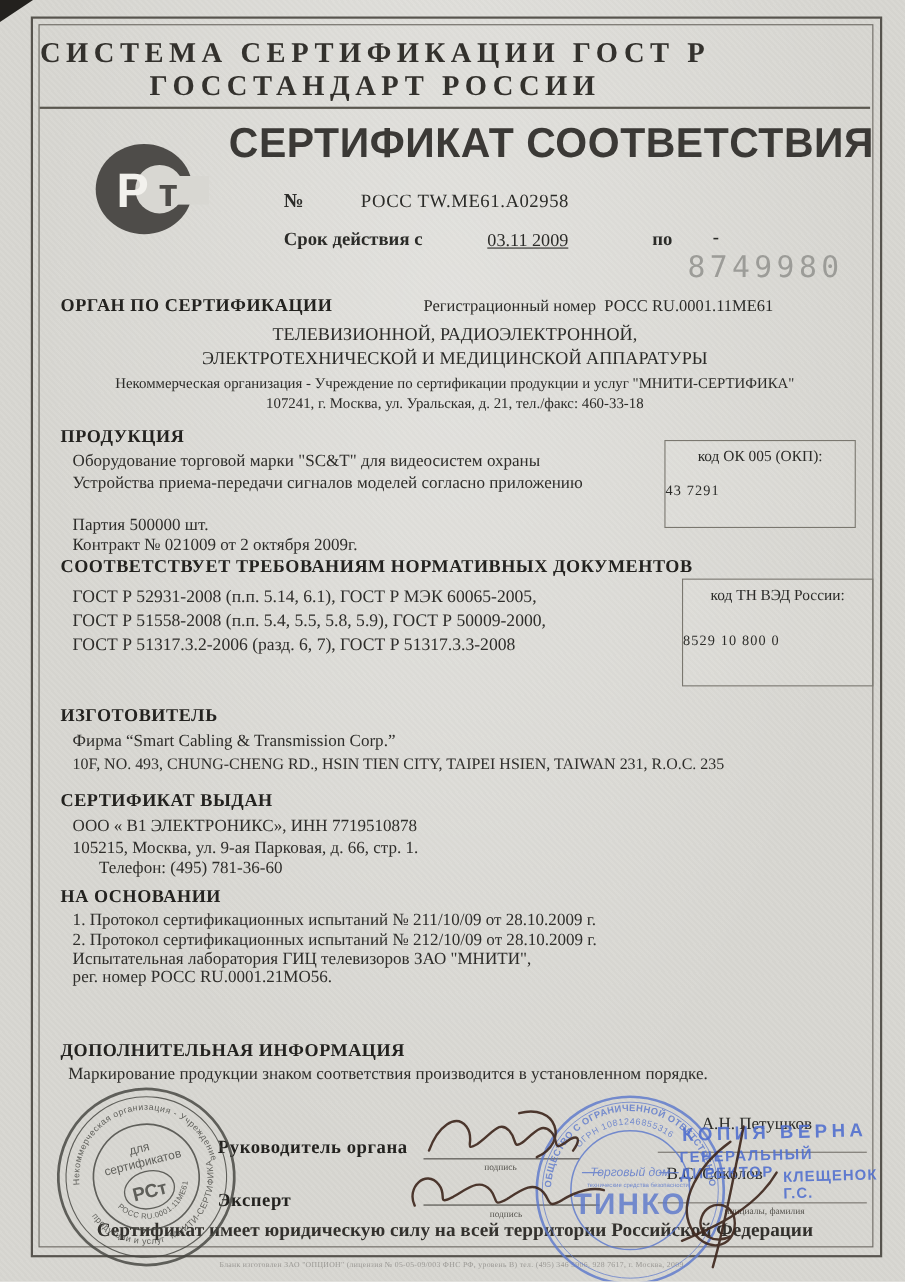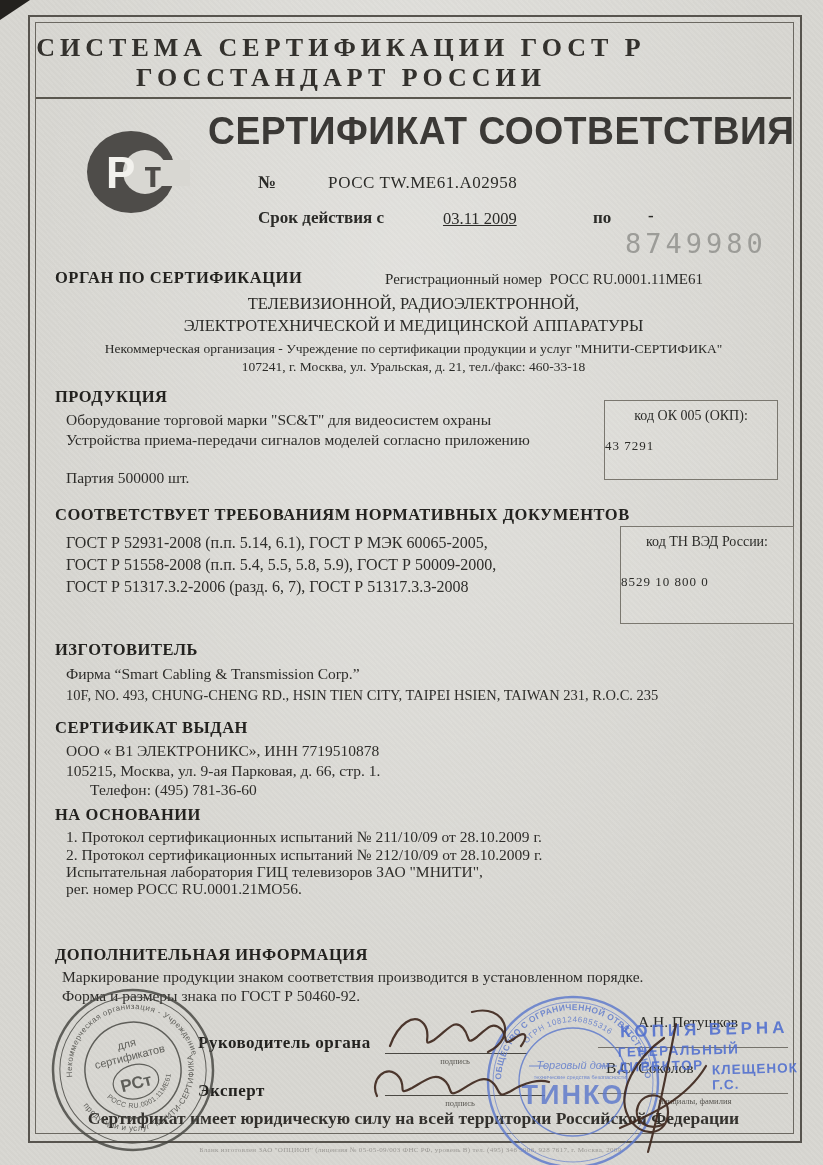--- a/index.html
+++ b/index.html
@@ -73,20 +73,21 @@
   </div>
   <div class="abs" style="left:36px;top:294px;width:755px;text-align:center;font-size:16.5px;">ТЕЛЕВИЗИОННОЙ, РАДИОЭЛЕКТРОННОЙ,</div>
   <div class="abs" style="left:36px;top:316px;width:755px;text-align:center;font-size:16.5px;">ЭЛЕКТРОТЕХНИЧЕСКОЙ И МЕДИЦИНСКОЙ АППАРАТУРЫ</div>
   <div class="abs small" style="left:36px;top:341px;width:755px;text-align:center;">Некоммерческая организация - Учреждение по сертификации продукции и услуг "МНИТИ-СЕРТИФИКА"</div>
   <div class="abs small" style="left:36px;top:359px;width:755px;text-align:center;">107241, г. Москва, ул. Уральская, д. 21, тел./факс: 460-33-18</div>
 
   <div class="abs sec" style="left:55px;top:387px;">ПРОДУКЦИЯ</div>
   <div class="abs ln" style="left:66px;top:411px;">Оборудование торговой марки "SC&amp;T" для видеосистем  охраны</div>
   <div class="abs ln" style="left:66px;top:431px;">Устройства приема-передачи сигналов моделей согласно приложению</div>
   <div class="abs ln" style="left:66px;top:469px;">Партия  500000 шт.</div>
+  <div class="abs ln" style="left:66px;top:487px;">Контракт № 021009 от 2 октября 2009г.</div>
   <div class="abs codebox" style="left:604px;top:400px;width:172px;height:78px;">
     <span class="cb-label">код ОК 005 (ОКП):</span>
     <span class="cb-value" style="margin-top:14px;">43 7291</span>
   </div>
 
   <div class="abs sec" style="left:55px;top:505px;">СООТВЕТСТВУЕТ ТРЕБОВАНИЯМ НОРМАТИВНЫХ ДОКУМЕНТОВ</div>
   <div class="abs ln" style="left:66px;top:534px;font-size:16px;">ГОСТ Р 52931-2008 (п.п. 5.14, 6.1), ГОСТ Р МЭК 60065-2005,</div>
   <div class="abs ln" style="left:66px;top:556px;font-size:16px;">ГОСТ Р 51558-2008 (п.п. 5.4, 5.5, 5.8, 5.9), ГОСТ Р 50009-2000,</div>
   <div class="abs ln" style="left:66px;top:578px;font-size:16px;">ГОСТ Р 51317.3.2-2006 (разд. 6, 7), ГОСТ Р 51317.3.3-2008</div>
   <div class="abs codebox" style="left:620px;top:526px;width:172px;height:96px;">
@@ -104,21 +105,20 @@
   <div class="abs ln" style="left:66px;top:781px;margin-left:24px;">Телефон: (495) 781-36-60</div>
 
   <div class="abs sec" style="left:55px;top:805px;">НА ОСНОВАНИИ</div>
   <div class="abs ln" style="left:66px;top:828px;">1. Протокол сертификационных испытаний № 211/10/09 от 28.10.2009 г.</div>
   <div class="abs ln" style="left:66px;top:846px;">2. Протокол сертификационных испытаний № 212/10/09 от 28.10.2009 г.</div>
   <div class="abs ln" style="left:66px;top:863px;">Испытательная лаборатория ГИЦ телевизоров ЗАО "МНИТИ",</div>
   <div class="abs ln" style="left:66px;top:880px;">рег. номер РОСС RU.0001.21МО56.</div>
 
   <div class="abs sec" style="left:55px;top:945px;">ДОПОЛНИТЕЛЬНАЯ ИНФОРМАЦИЯ</div>
   <div class="abs ln" style="left:62px;top:968px;">Маркирование продукции знаком соответствия производится в установленном порядке.</div>
-  <div class="abs ln" style="left:62px;top:987px;">Форма и размеры знака по ГОСТ Р 50460-92.</div>
 
   <div class="abs sec" style="left:198px;top:1033px;font-size:17px;">Руководитель органа</div>
   <div class="abs sigline" style="left:385px;top:1053px;width:142px;"></div>
   <div class="abs cap" style="left:395px;top:1056px;width:120px;">подпись</div>
   <div class="abs" style="left:638px;top:1013px;font-size:15.5px;">А.Н. Петушков</div>
   <div class="abs nameline" style="left:598px;top:1047px;width:190px;"></div>
 
   <div class="abs sec" style="left:198px;top:1081px;font-size:17px;">Эксперт</div>
   <div class="abs sigline" style="left:385px;top:1095px;width:160px;"></div>
   <div class="abs cap" style="left:400px;top:1098px;width:120px;">подпись</div>

